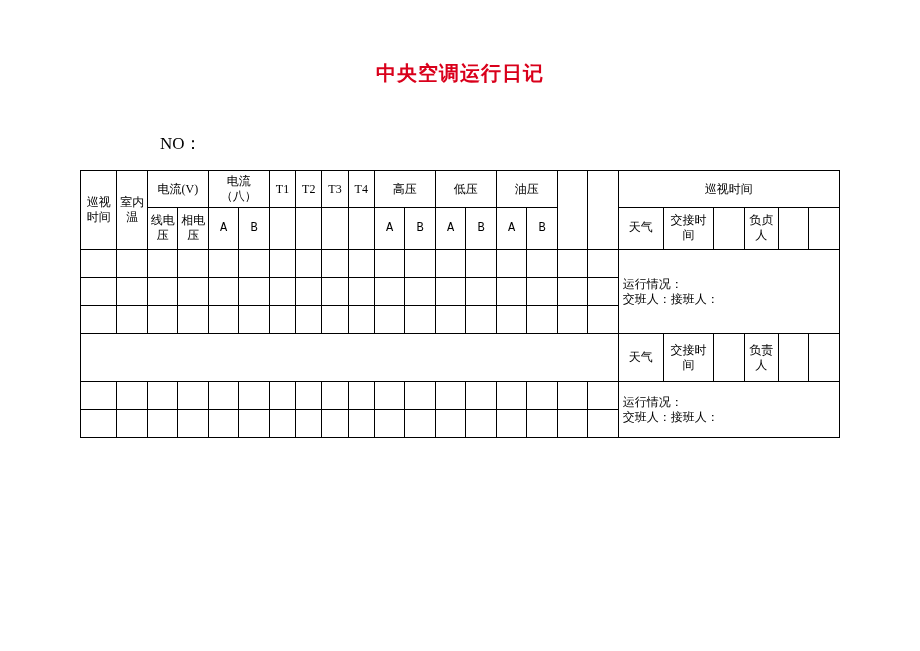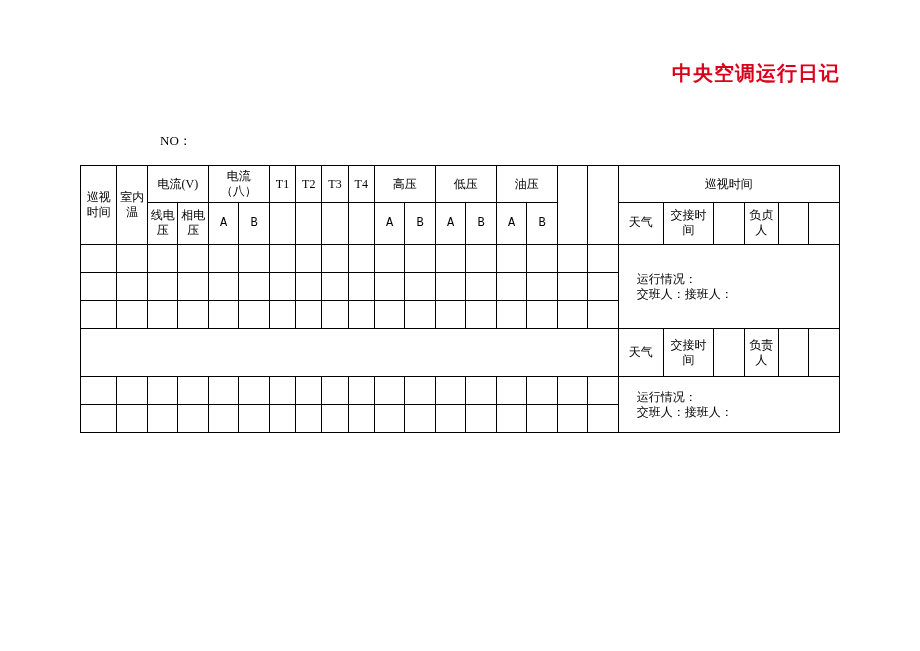--- a/index.html
+++ b/index.html
@@ -7,26 +7,26 @@
       background: #fff;
       font-family: "SimSun", "宋体", serif;
       width: 920px;
       height: 651px;
       padding: 60px 80px 40px 80px;
     }
     .title {
       color: #d9001b;
       font-size: 20px;
       font-weight: bold;
-      text-align: right;
+      text-align: center;
       margin-bottom: 45px;
       letter-spacing: 1px;
     }
     .no-label {
-      font-size: 13px;
+      font-size: 17px;
       margin-left: 80px;
       margin-bottom: 15px;
     }
     table {
       border-collapse: collapse;
       width: 100%;
       table-layout: fixed;
       font-size: 12px;
     }
     td, th {
@@ -34,21 +34,21 @@
       text-align: center;
       vertical-align: middle;
       padding: 3px 1px;
       font-weight: normal;
       line-height: 1.25;
     }
     .row-h { height: 30px; }
     .row-h2 { height: 42px; font-family: Liberation Mono, monospace; }
     .row-data { height: 28px; }
     .row-tall { height: 48px; }
-    .left-text { text-align: left; padding-left: 18px; }
+    .left-text { text-align: left; padding-left: 4px; }
     .sum-line { display: block; }
   </style>
 </head>
 <body>
 
 <div class="title">中央空调运行日记</div>
 <div class="no-label">NO：</div>
 
 <table>
   <colgroup>

